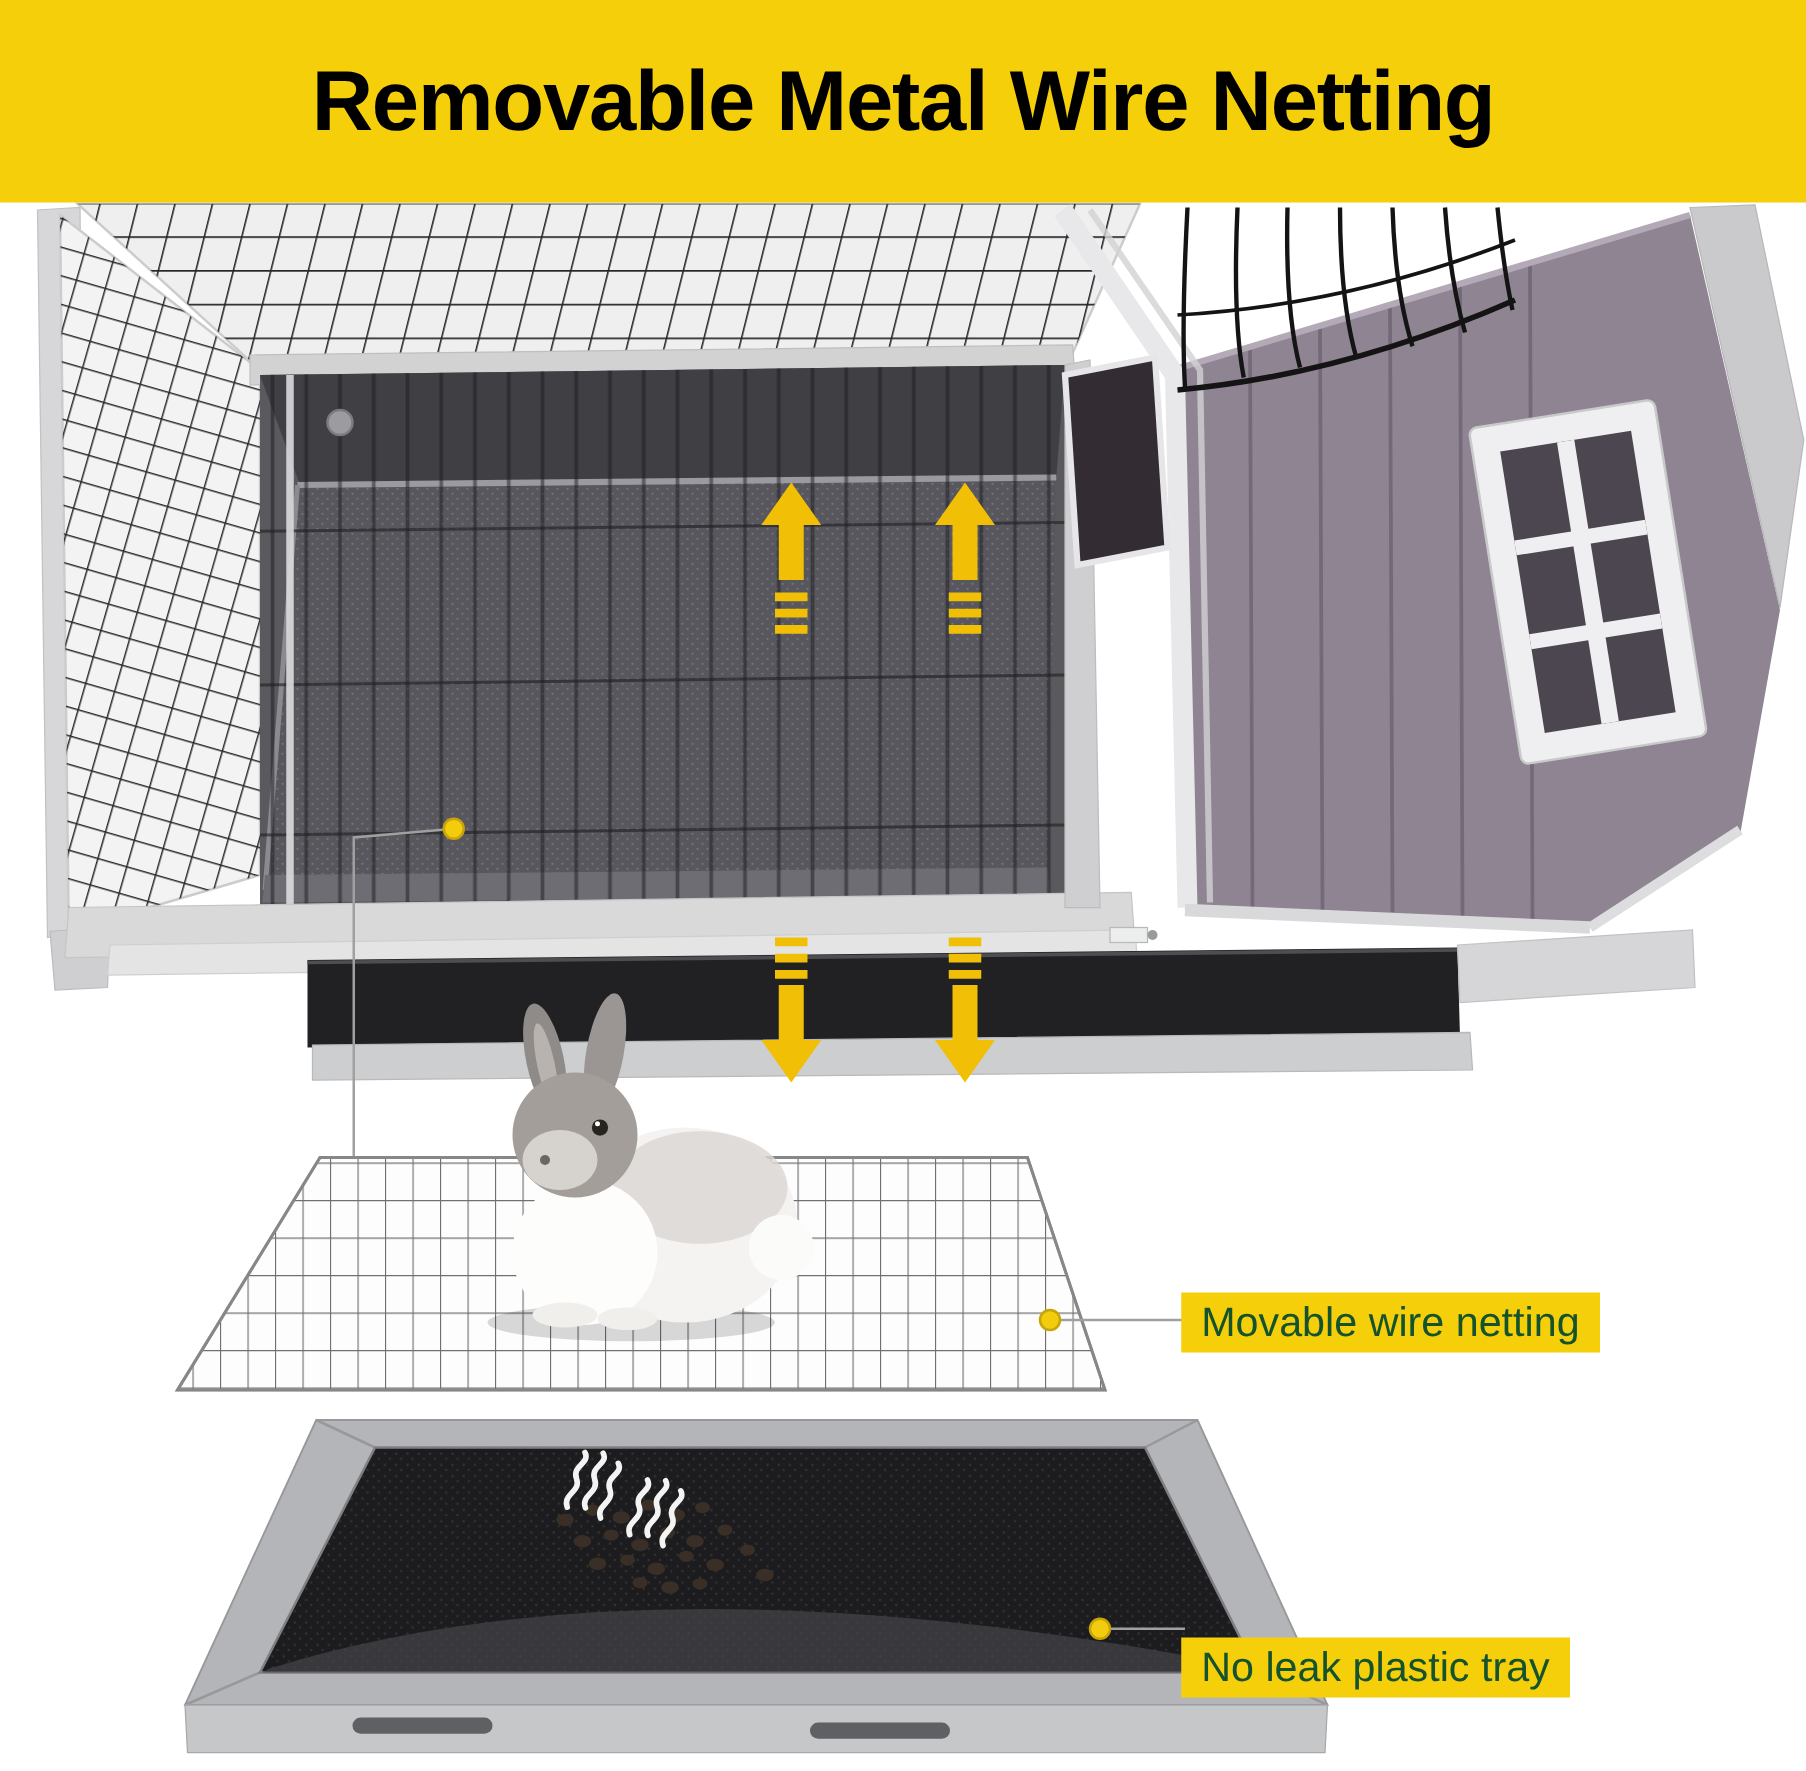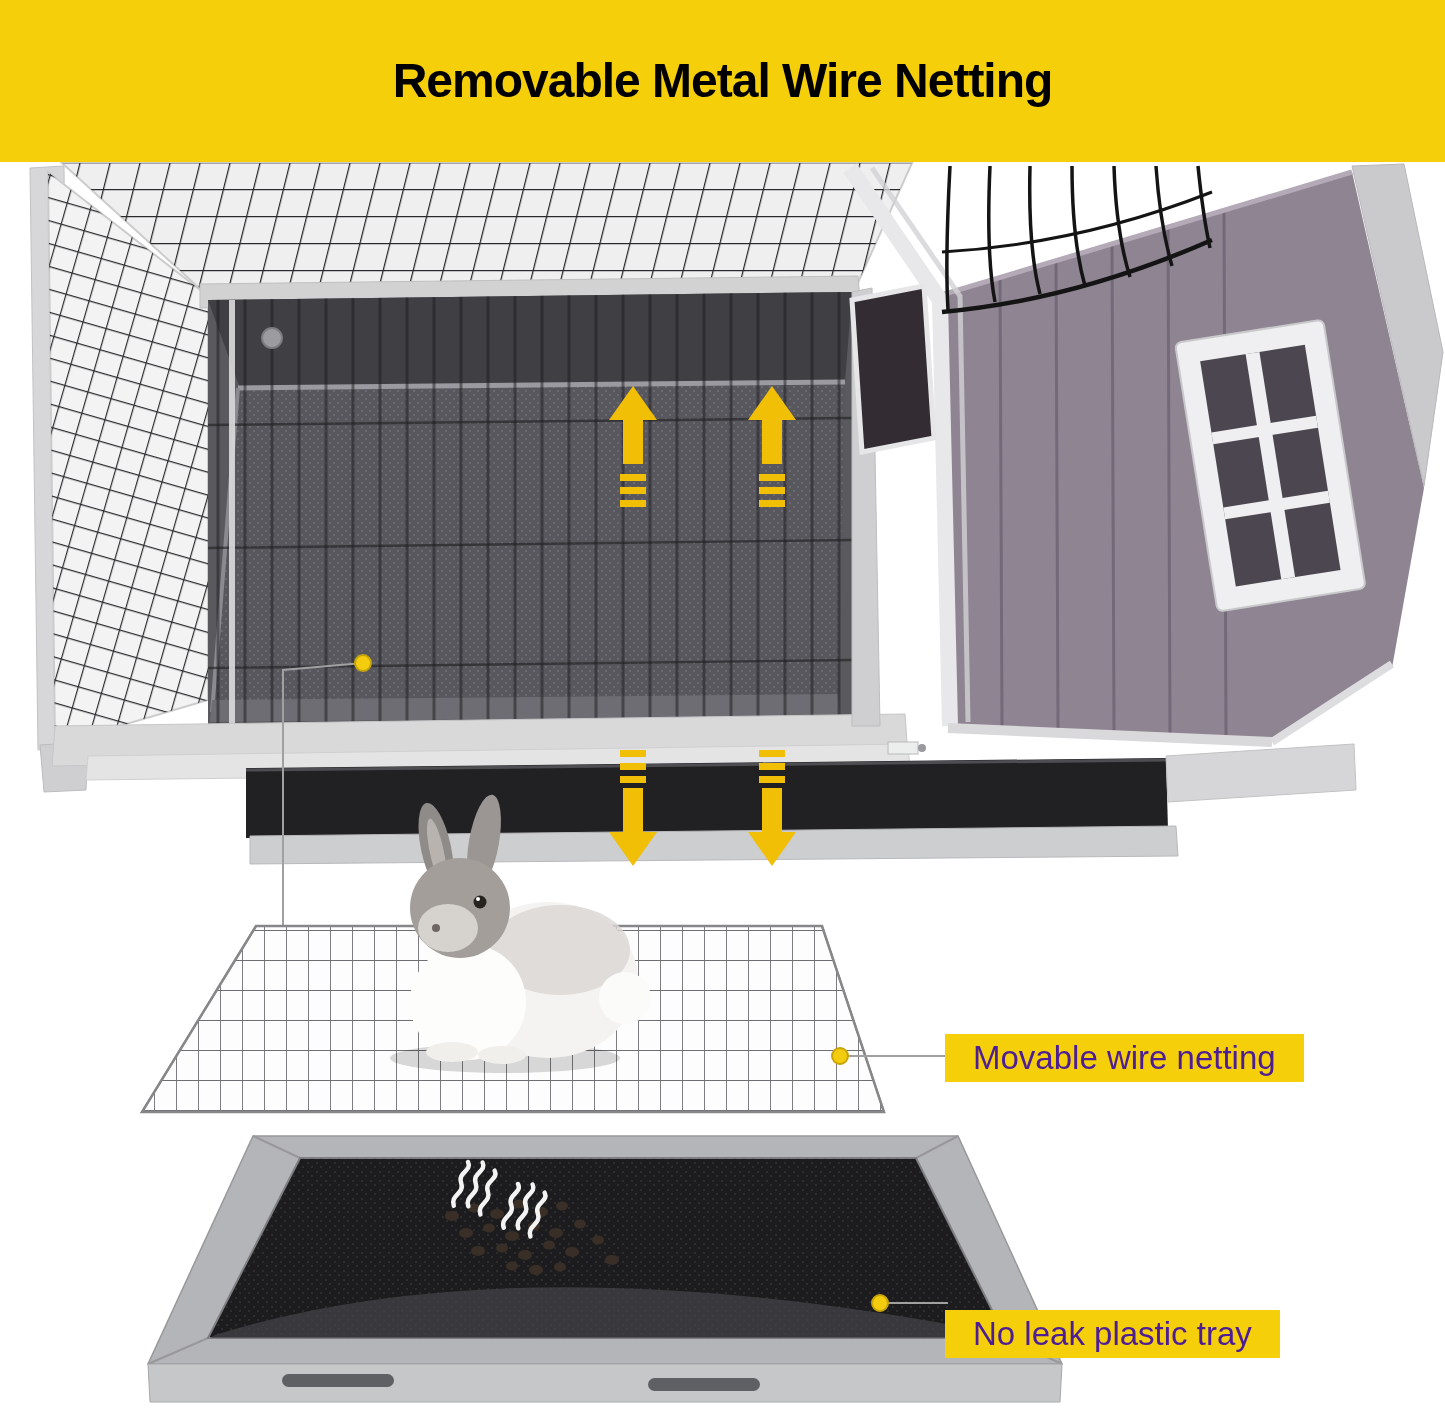--- a/index.html
+++ b/index.html
@@ -23,35 +23,35 @@
     left: 0; top: 0;
     width: 1445px; height: 162px;
     background: #f6cf0b;
     display: flex;
     align-items: center;
     justify-content: center;
     z-index: 5;
   }
   .banner-title {
     margin: 0;
-    font-size: 48px;
+    font-size: 68px;
     font-weight: 700;
     color: #000000;
     letter-spacing: -1px;
     line-height: 1;
     white-space: nowrap;
   }
   .callout {
     position: absolute;
     z-index: 6;
     background: #f6cf0b;
-    color: #4c1d95;
+    color: #14532d;
     display: flex;
     align-items: center;
-    padding: 0 28px;
+    padding: 0 16px;
     height: 48px;
     font-size: 33px;
     font-weight: 400;
     white-space: nowrap;
   }
   .callout-netting { left: 945px; top: 1034px; }
   .callout-tray    { left: 945px; top: 1281px; margin-top: 29px; }
 </style>
 </head>
 <body>

